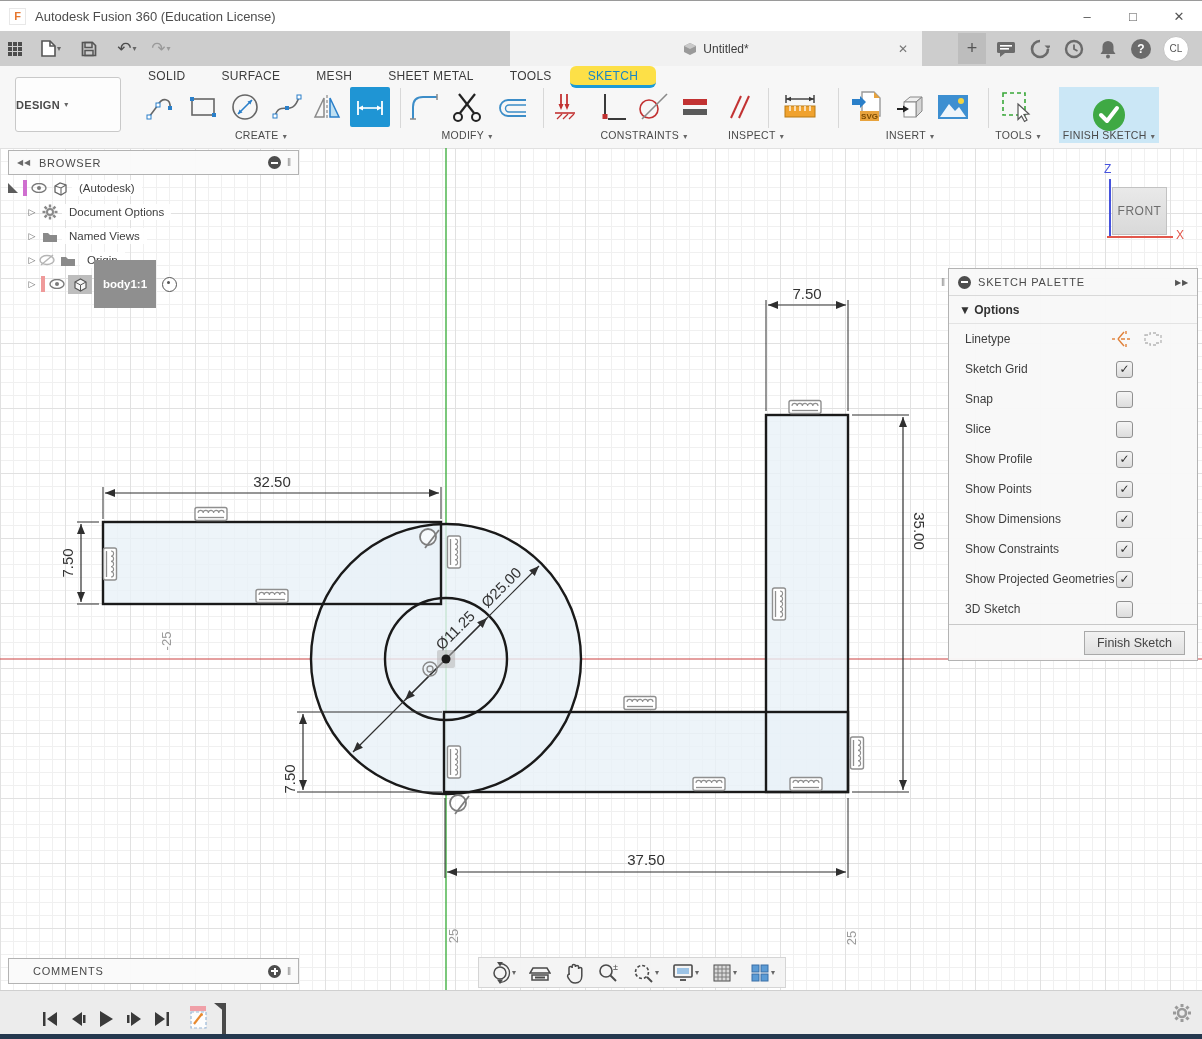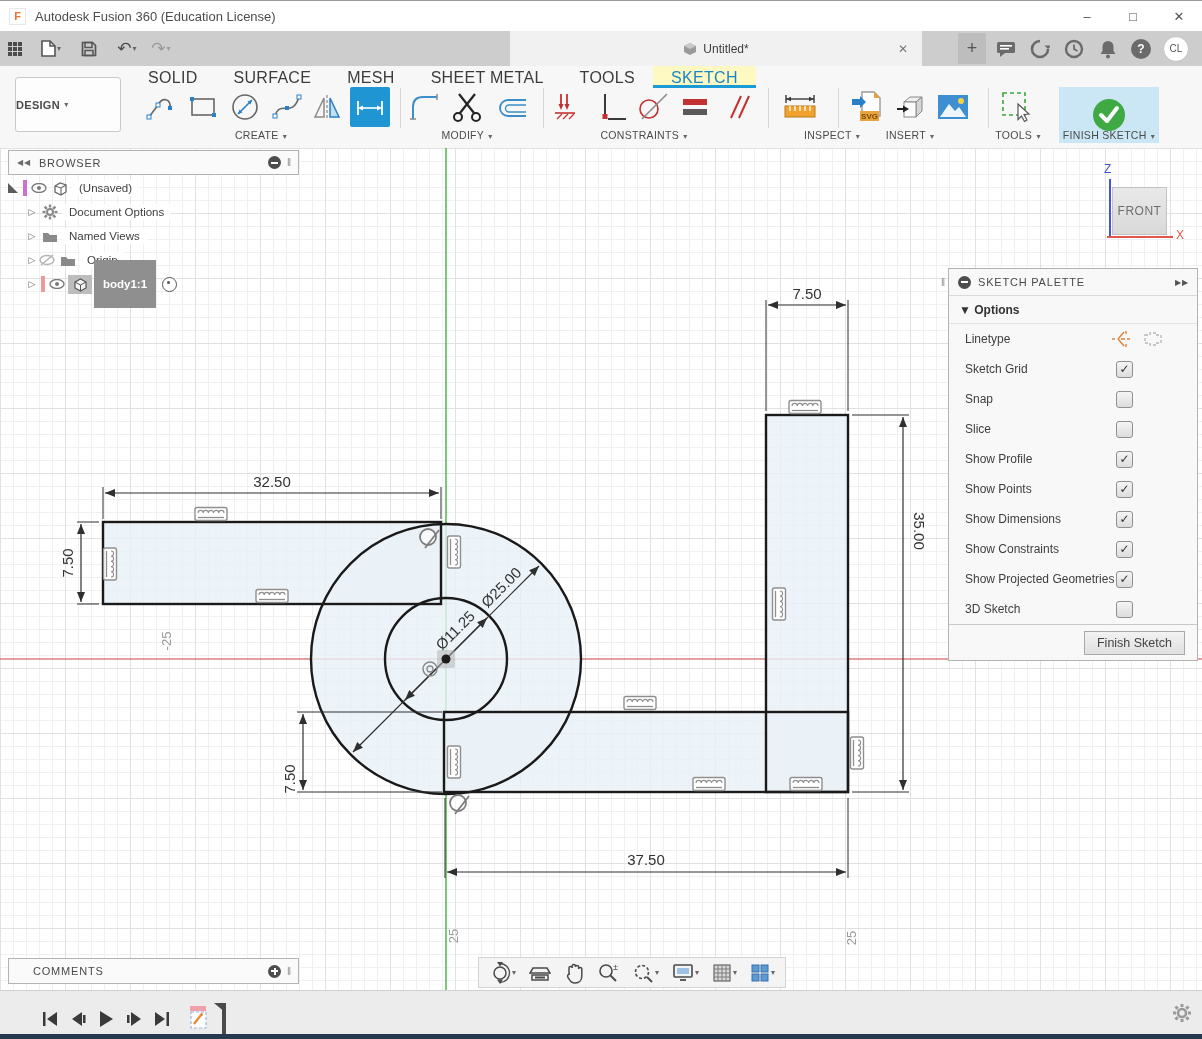--- a/index.html
+++ b/index.html
@@ -20,22 +20,22 @@
   .doctab .cube{margin-right:6px;}
   .tabclose{position:absolute;right:14px;font-size:12px;color:#777;}
   .plusbtn{position:absolute;left:958px;top:33px;width:28px;height:31px;background:#bdbdbd;display:flex;align-items:center;justify-content:center;font-size:18px;color:#555;}
   .tr-icons{position:absolute;left:995px;top:31px;height:35px;display:flex;align-items:center;gap:12px;}
   .tr-ic{width:22px;height:22px;display:flex;align-items:center;justify-content:center;}
   .avatar{width:24px;height:24px;border-radius:50%;background:#fff;border:1px solid #c2c2c2;display:flex;align-items:center;justify-content:center;font-size:10px;color:#555;}
   .helpdot{width:20px;height:20px;border-radius:50%;background:#6b6b6b;color:#fff;display:flex;align-items:center;justify-content:center;font-size:12px;font-weight:bold;}
   
   .ribbon{left:0;top:66px;width:1202px;height:82px;background:#f7f7f7;border-bottom:1px solid #c9c9c9;}
   .rtabs{position:absolute;left:130px;top:0;height:20px;display:flex;}
-  .rtab{padding:3px 18px 2px 18px;font-size:16px;color:#3c3c3c;letter-spacing:.3px;}
-  .rtab.active{background:#fef9c3;color:#1886c5;border-bottom:3px solid #1a9bd7;padding-bottom:16px;}
+  .rtab{padding:3px 18px 2px 18px;font-size:12px;color:#3c3c3c;letter-spacing:.3px;}
+  .rtab.active{background:#fde047;color:#1886c5;border-bottom:3px solid #1a9bd7;padding-bottom:16px;border-radius:6px;}
   .designbtn{position:absolute;left:15px;top:11px;width:104px;height:53px;background:#fdfdfd;border:1px solid #c9c9c9;border-radius:3px;display:flex;align-items:center;justify-content:flex-start;font-size:11px;font-weight:bold;color:#4a4a4a;letter-spacing:.3px;}
   .rgroup-label{position:absolute;top:63px;font-size:10.5px;color:#4a4a4a;letter-spacing:.3px;white-space:nowrap;transform:translateX(-50%);}
   .rsep{position:absolute;top:22px;height:40px;width:1px;background:#d8d8d8;}
   .tool{position:absolute;top:24px;width:34px;height:34px;display:flex;align-items:center;justify-content:center;}
   .tool.active{background:#1f95d4;border-radius:2px;width:40px;height:40px;top:21px;}
   .finishbox{position:absolute;left:1059px;top:21px;width:100px;height:56px;background:#cbe7f6;display:flex;align-items:center;justify-content:center;}
   
   .canvas{left:0;top:148px;width:1202px;height:842px;background-color:#fff;
     background-image:
       linear-gradient(#e1e1e1 1px,transparent 1px),linear-gradient(90deg,#e1e1e1 1px,transparent 1px),
@@ -314,21 +314,21 @@
           <rect x="3" y="15" width="30" height="11" fill="#f0a22e" stroke="#b97b15"></rect>
           <g stroke="#fff" stroke-width="1.3">
             <line x1="8" y1="15" x2="8" y2="20"></line>
             <line x1="13" y1="15" x2="13" y2="20"></line>
             <line x1="18" y1="15" x2="18" y2="20"></line>
             <line x1="23" y1="15" x2="23" y2="20"></line>
             <line x1="28" y1="15" x2="28" y2="20"></line>
           </g>
         </svg>
   </span>
-  <span class="rgroup-label" style="left:832px;"><span>INSPECT</span> <span class="caret">▾</span></span>
+  <span class="rgroup-label" style="left:756px;"><span>INSPECT</span> <span class="caret">▾</span></span>
   <span class="rsep" style="left:838px;"></span>
 
   <span class="tool" style="left:850px;">
     <svg width="34" height="34">
           <path d="M12 2 h12 l6 6 v18 h-18 z" fill="#fff" stroke="#999" stroke-width="1.4"></path>
           <path d="M24 2 v6 h6 z" fill="#e8a33d"></path>
           <polygon points="2,9 10,9 10,6 16,12 10,18 10,15 2,15" fill="#2a7fc9"></polygon>
           <rect x="10" y="21" width="19" height="10" fill="#e8a33d"></rect>
           <text x="19.5" y="29" font-size="8" font-weight="bold" fill="#7a4a00" text-anchor="middle">SVG</text>
         </svg>
@@ -504,21 +504,21 @@
             <ellipse cx="8" cy="5" rx="7" ry="4.5" fill="none" stroke="#7a7a7a" stroke-width="1.4"></ellipse>
             <circle cx="8" cy="5" r="2" fill="#7a7a7a"></circle>
           </svg>
         </span>
     <span class="treeic">
           <svg width="17" height="17">
             <path d="M3 6 L8 3 L14 5 V12 L9 15 L3 12 z" fill="#fff" stroke="#666" stroke-width="1.3"></path>
             <path d="M3 6 L9 8 L14 5 M9 8 V15" fill="none" stroke="#666" stroke-width="1.1"></path>
           </svg>
         </span>
-    <span class="chip">(Unsaved)</span>
+    <span class="chip">(Autodesk)</span>
   </div>
   <div class="trow">
     <span class="exp" style="margin-left:18px;">▷</span>
     <span class="treeic">
           <svg width="16" height="16">
             <circle cx="8" cy="8" r="3" fill="none" stroke="#8a8a8a" stroke-width="2"></circle>
             <g stroke="#8a8a8a" stroke-width="2.4">
               <line x1="8" y1="0.5" x2="8" y2="3.5"></line>
               <line x1="8" y1="12.5" x2="8" y2="15.5"></line>
               <line x1="0.5" y1="8" x2="3.5" y2="8"></line>

